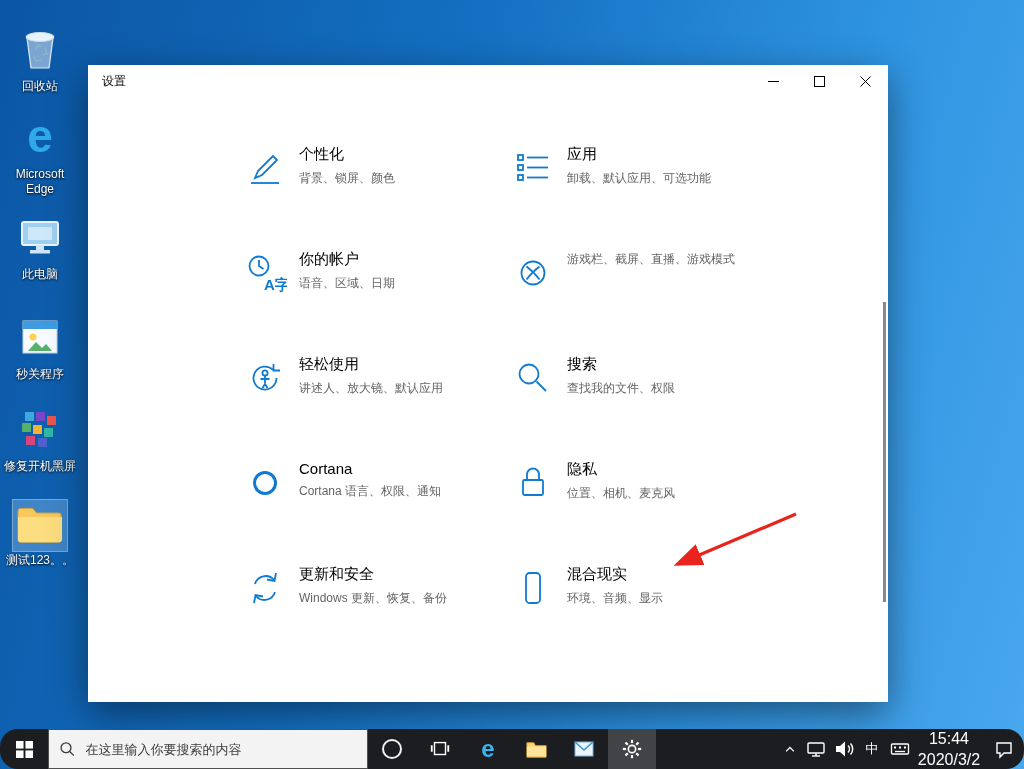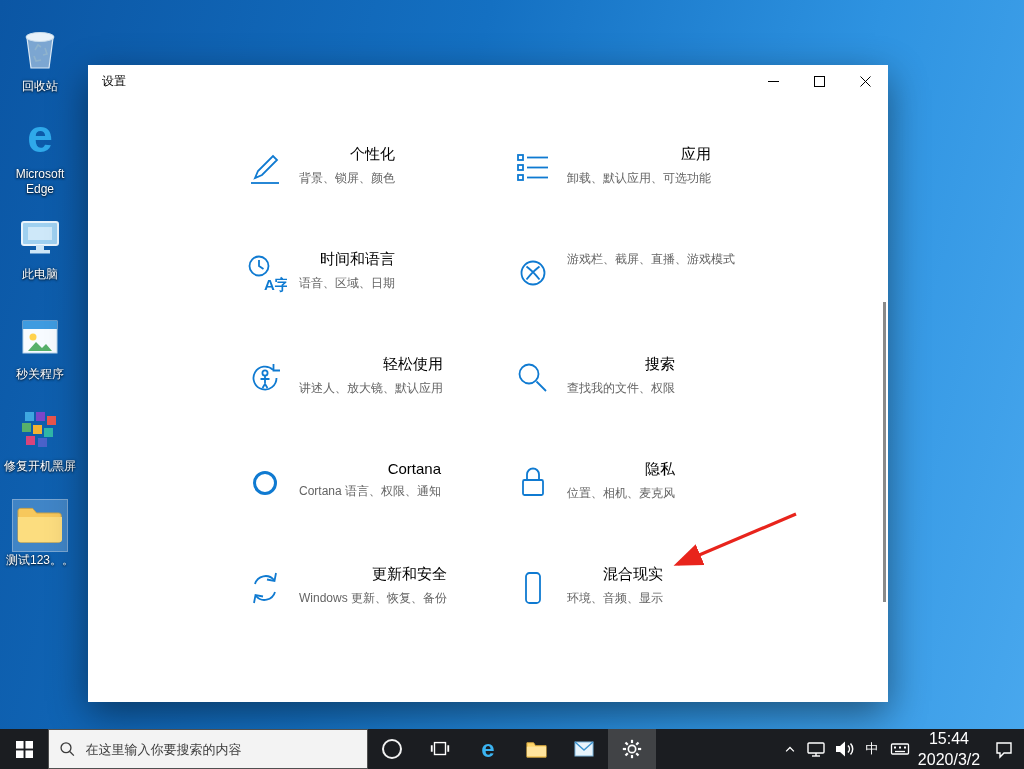--- a/index.html
+++ b/index.html
@@ -12,41 +12,41 @@
 
   
   .dicon { position:absolute; left:4px; width:72px; display:flex; flex-direction:column;
            align-items:center; gap:2px; color:#fff; font-size:12px; text-align:center; cursor:default; }
   .dicon .dlabel { text-shadow:0 1px 2px rgba(0,0,0,.8),0 0 3px rgba(0,0,0,.5); line-height:1.25; }
   .dicon.selected .dimg { background:rgba(140,190,235,.40); outline:1px solid rgba(255,255,255,.45); }
   .dimg { padding:2px; }
 
   
   .win { position:absolute; left:88px; top:65px; width:800px; height:637px; background:#fff;
-         box-shadow:0 12px 36px rgba(0,0,0,.45);text-align:right; }
+         box-shadow:0 12px 36px rgba(0,0,0,.45); }
   .titlebar { height:32px; display:flex; align-items:center; }
   .wtitle { font-size:12px; color:#000; margin-left:14px; }
   .wcontrols { margin-left:auto; display:flex; height:100%; }
   .wbtn { width:46px; height:32px; display:flex; align-items:center; justify-content:center; cursor:pointer; }
 
   .cats { position:absolute; left:155px; top:80px; display:grid;
           grid-template-columns:268px 268px; grid-auto-rows:105px; }
   .tile { display:flex; align-items:flex-start; cursor:pointer; }
   .tile .ticon { flex:none; width:44px; height:44px; margin-right:12px; margin-top:1px; }
   .tile h3 { margin:0 0 5px; font-size:15px; font-weight:400; color:#000; }
   .tile p  { margin:0; font-size:12px; color:#646464; line-height:1.55; max-width:176px; }
 
   .scrollthumb { position:absolute; right:2px; top:237px; width:3px; height:300px; background:#8a8a8a; }
 
   
   .annotation { position:absolute; left:0; top:0; pointer-events:none; z-index:60; }
 
   
   .taskbar { position:absolute; left:0; bottom:0; width:1024px; height:40px;
-             background:#1b1d21; display:flex; align-items:stretch; z-index:50; }
+             background:#1b1d21; display:flex; align-items:stretch; z-index:50;border-radius:18px; }
   .tbtn { width:48px; display:flex; align-items:center; justify-content:center; cursor:pointer; }
   .tb-search { width:320px; background:#f3f3f3; display:flex; align-items:center; gap:8px;
                padding:0 10px; border:1px solid #4f4f4f; }
   .tb-search input { border:none; outline:none; background:transparent; width:100%;
                      font-size:13px; color:#111; font-family:inherit; }
   .tb-search input::placeholder { color:#3d3d3d; opacity:1; }
   .tb-settings { background:rgba(255,255,255,.17); }
   .tray { margin-left:auto; display:flex; align-items:center; }
   .tray-item { width:28px; height:40px; display:flex; align-items:center; justify-content:center;
                color:#fff; font-size:13px; cursor:pointer; }
@@ -192,21 +192,21 @@
 
       <div class="tile">
         <svg class="ticon" viewBox="0 0 44 44">
           <g stroke="#0f7ad1" stroke-width="1.8" fill="none">
             <circle cx="16" cy="15" r="9.5"></circle>
               <path d="M16 9 v6 l4.5 3"></path>
           </g>
           <text x="21" y="39" font-size="15" font-weight="bold" fill="#0f7ad1">A字</text>
         </svg>
         <div>
-          <h3>时间和语言</h3>
+          <h3>你的帐户</h3>
           <p>语音、区域、日期</p>
         </div>
       </div>
 
       <div class="tile">
         <svg class="ticon" viewBox="0 0 44 44">
           <g stroke="#0f7ad1" stroke-width="1.8" fill="none">
             <circle cx="22" cy="22" r="11.5"></circle>
             <path d="M15.5 15.5 C19 18 25 24 28.5 28.5 M28.5 15.5 C25 18 19 24 15.5 28.5"></path>
           </g>

